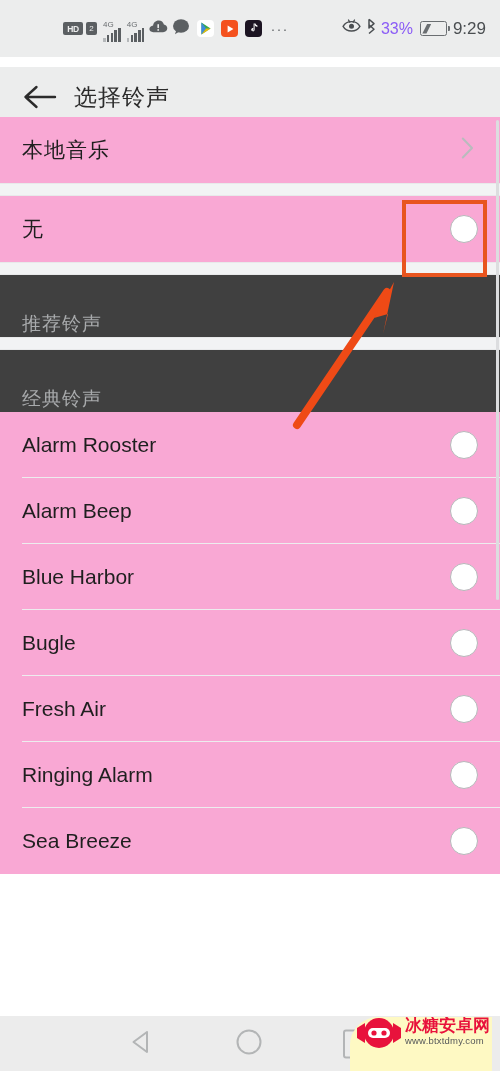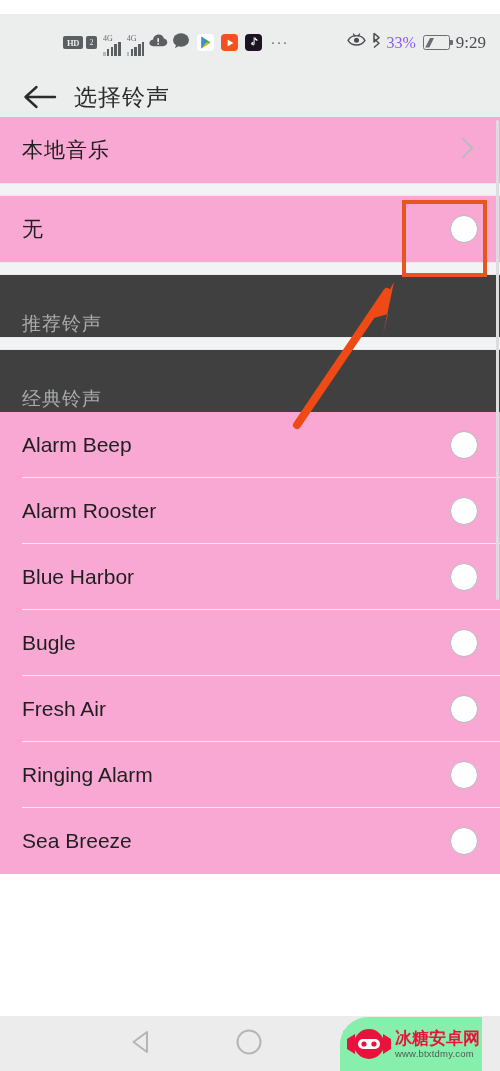--- a/index.html
+++ b/index.html
@@ -14,26 +14,25 @@
     position: relative;
     width: 500px;
     height: 1071px;
     overflow: hidden;
     background: #ffffff;
   }
 
   
   .statusbar {
     position: absolute;
-    top: 14px; left: 0;
+    top: 0; left: 0;
     width: 500px; height: 57px;
     background: #eceded;
     display: flex;
     align-items: center;
-    font-family: Liberation Serif, serif;
   }
   .sb-left {
     position: absolute;
     left: 63px; top: 0;
     height: 57px;
     display: flex;
     align-items: center;
     gap: 4px;
   }
   .sb-right {
@@ -253,26 +252,25 @@
     transform: translateY(-50%);
     cursor: pointer;
   }
   .nav-back { left: 128px; }
   .nav-home { left: 235px; }
   .nav-recent { left: 343px; width: 25px; height: 25px; border: 2px solid #b3b5b6; border-radius: 3px; }
 
   
   .watermark {
     position: absolute;
-    right: 18px; bottom: 0;
+    right: 8px; bottom: 0;
     width: 142px; height: 54px;
-    background: #86efac;
+    background: #fef9c3;
     border-top-left-radius: 28px;
     display: flex;
-    align-items: center;
     overflow: hidden;
   }
   .wm-logo {
     position: relative;
     width: 46px; height: 32px;
     margin-left: 6px;
     flex: none;
   }
   .wm-text { margin-left: 3px; line-height: 1; }
   .wm-title {
@@ -416,26 +414,26 @@
       <span>推荐铃声</span>
     </div>
 
     <div class="gap"></div>
 
     <div class="section-head">
       <span>经典铃声</span>
     </div>
 
     <div class="row">
+      <span class="label">Alarm Rooster</span>
+      <span class="radio"></span>
+      <span class="divider"></span>
+    </div>
+    <div class="row">
       <span class="label">Alarm Beep</span>
-      <span class="radio"></span>
-      <span class="divider"></span>
-    </div>
-    <div class="row">
-      <span class="label">Alarm Rooster</span>
       <span class="radio"></span>
       <span class="divider"></span>
     </div>
     <div class="row">
       <span class="label">Blue Harbor</span>
       <span class="radio"></span>
       <span class="divider"></span>
     </div>
     <div class="row">
       <span class="label">Bugle</span>

